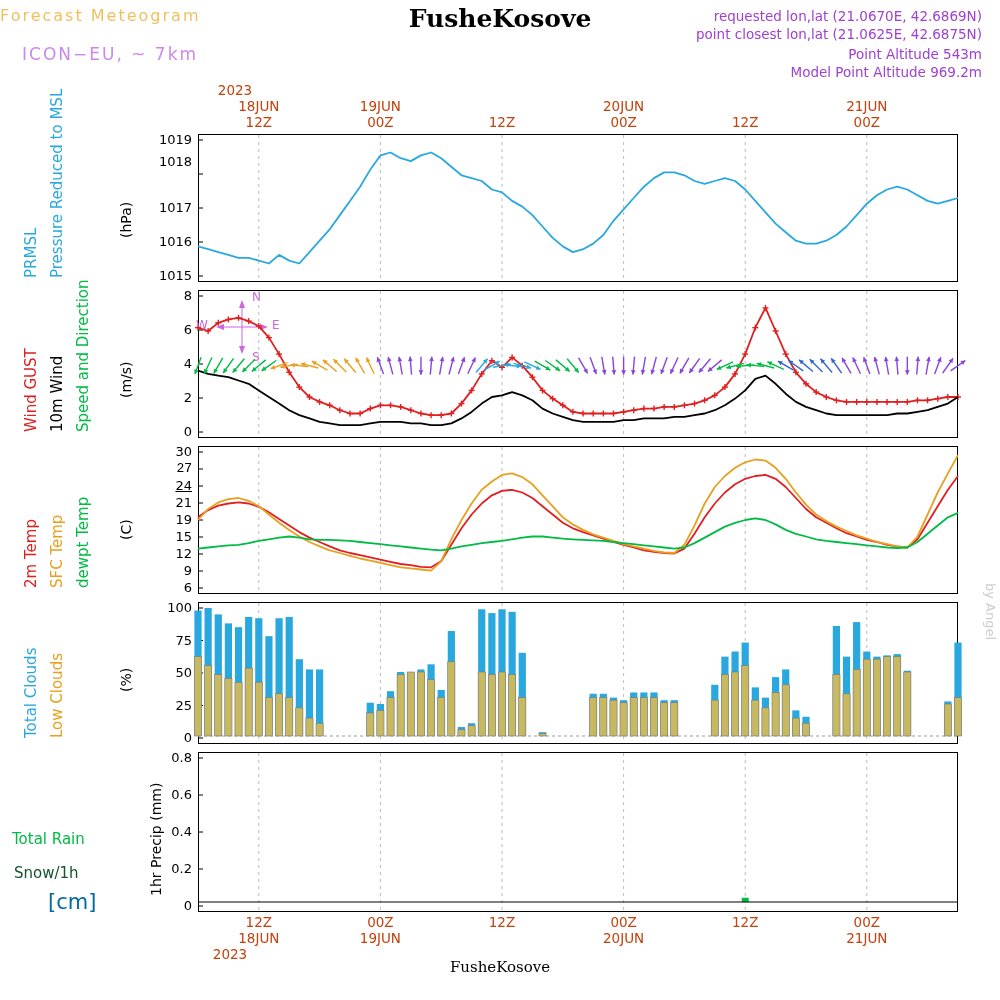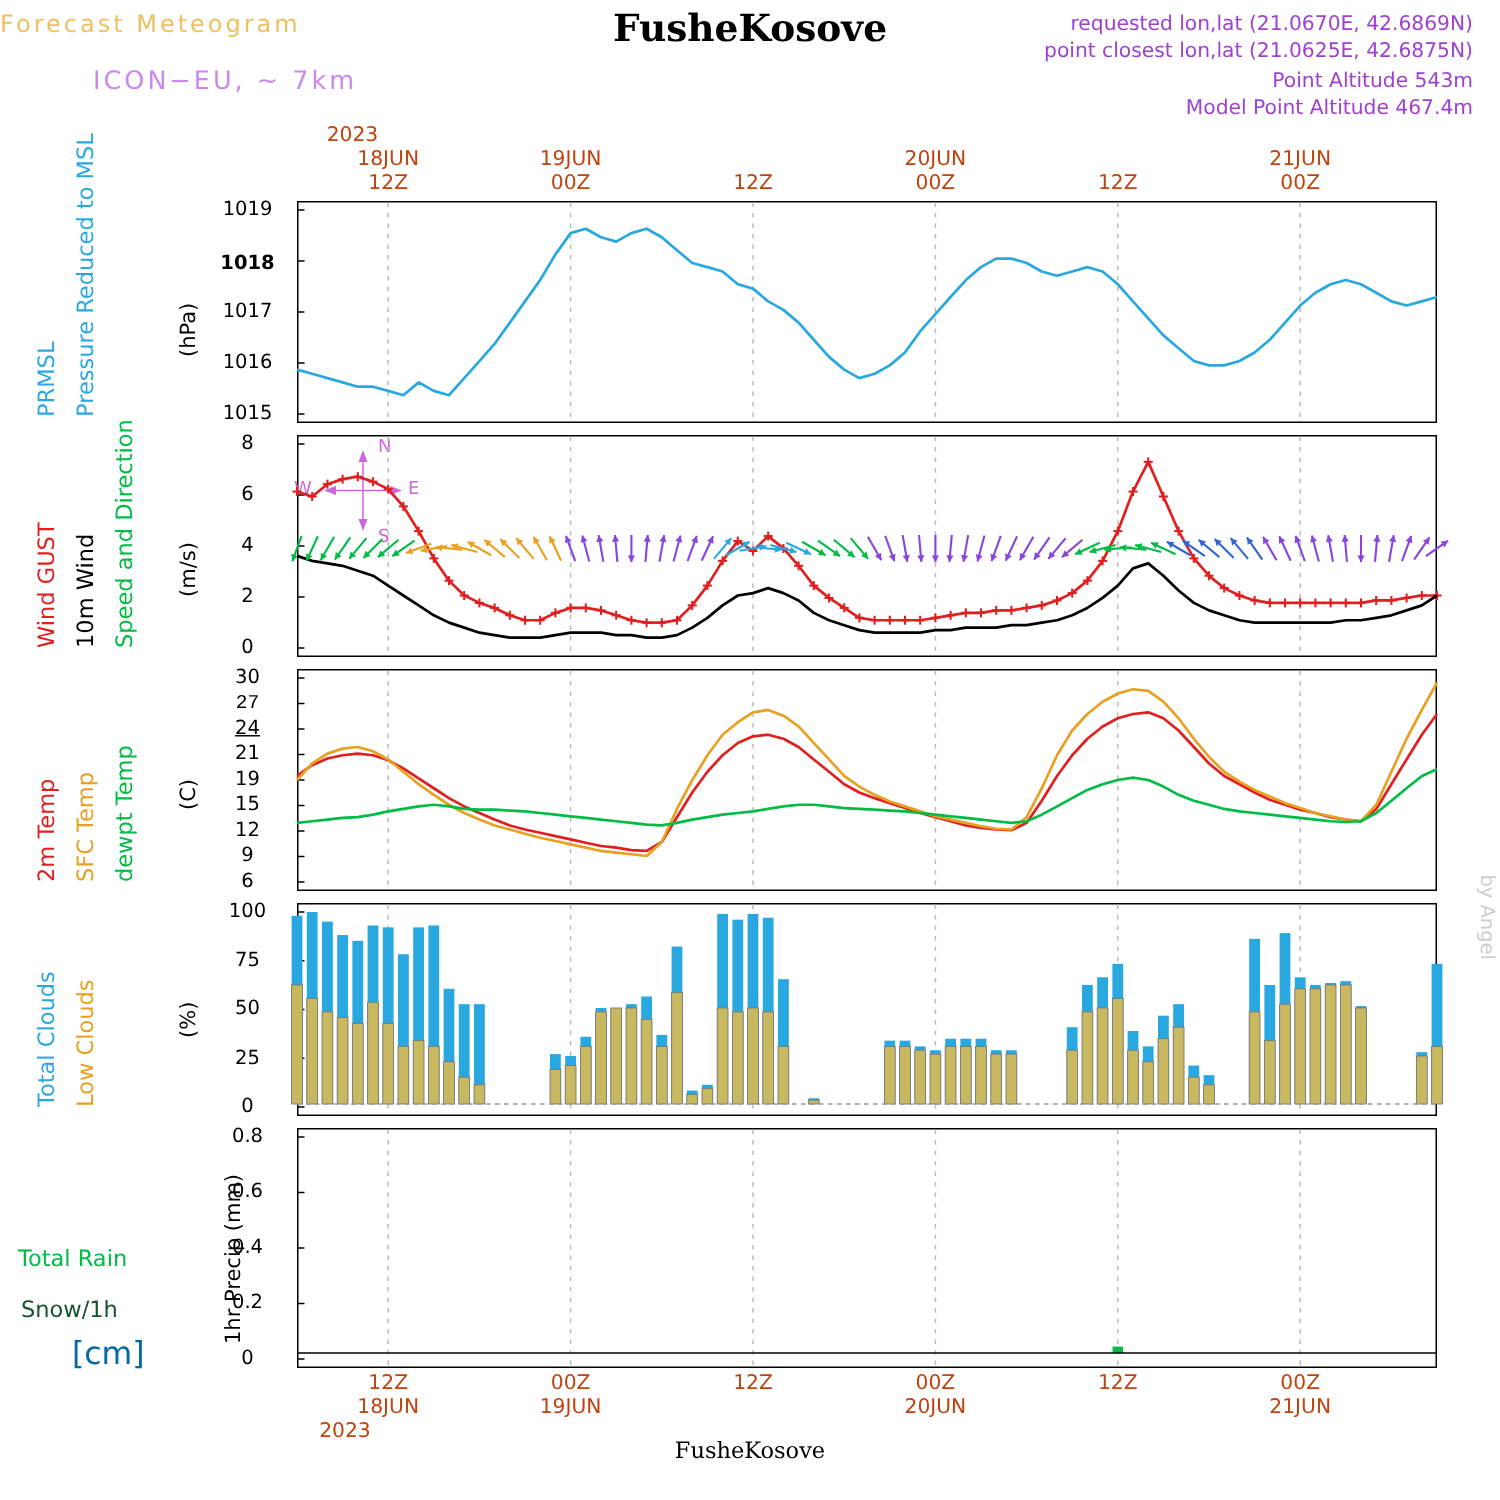--- a/index.html
+++ b/index.html
@@ -1,39 +1,39 @@
 <!DOCTYPE html>
 <html><head>
 <meta charset="utf-8">
 <style>
   html,body{margin:0;padding:0;background:#ffffff;}
   body{width:1000px;height:1000px;position:relative;font-family:"DejaVu Sans",sans-serif;overflow:hidden;}
   .abs{position:absolute;}
   .hdr-title{left:0;top:4px;width:1000px;text-align:center;font-family:"DejaVu Serif",serif;font-weight:bold;font-size:25px;color:#000;}
   .hdr-fm{left:0;top:6px;width:1000px;text-align:left;font-size:16px;color:#f0c060;letter-spacing:2px;}
-  .hdr-model{left:22px;top:44px;font-size:17px;color:#cc88ee;letter-spacing:2px;margin-left:40px;}
+  .hdr-model{left:22px;top:44px;font-size:17px;color:#cc88ee;letter-spacing:2px;}
   .hdr-right{right:18px;font-size:13.5px;color:#a040d0;text-align:right;width:520px;}
   .axis-lbl{font-size:14px;color:#000;font-family:"DejaVu Sans",sans-serif;}
   .rot{transform-origin:0 0;white-space:nowrap;}
   .panel{position:absolute;border:1px solid #000;box-sizing:border-box;background:#fff;}
-  .ylab{position:absolute;font-size:13px;color:#000;text-align:center;white-space:nowrap;}
+  .ylab{position:absolute;font-size:13px;color:#000;text-align:right;white-space:nowrap;}
   .tick-top{position:absolute;font-size:13.5px;color:#c2410c;text-align:center;white-space:nowrap;}
   .byangel{position:absolute;right:2px;top:640px;font-size:13px;color:#cccccc;transform:rotate(90deg);transform-origin:100% 0;}
   svg{display:block;}
 </style>
 </head>
 <body>
 
 <div class="abs hdr-fm">Forecast Meteogram</div>
 <div class="abs hdr-title">FusheKosove</div>
 <div class="abs hdr-model">ICON−EU, ~ 7km</div>
 <div class="abs hdr-right" style="top:8px;">requested lon,lat (21.0670E, 42.6869N)</div>
 <div class="abs hdr-right" style="top:26px;">point closest lon,lat (21.0625E, 42.6875N)</div>
 <div class="abs hdr-right" style="top:46px;">Point Altitude 543m</div>
-<div class="abs hdr-right" style="top:64px;">Model Point Altitude 467.4m</div>
+<div class="abs hdr-right" style="top:64px;">Model Point Altitude 969.2m</div>
 <div class="byangel">by Angel</div>
 
 <div class="abs tick-top" style="left:205px;top:82px;width:60px;">2023</div>
 <div id="top-axis">
     <div class="tick-top" style="left: 218.8px; top: 98px; width: 80px;">18JUN</div>
     <div class="tick-top" style="left: 218.8px; top: 114px; width: 80px;">12Z</div>
     <div class="tick-top" style="left: 340.4px; top: 98px; width: 80px;">19JUN</div>
     <div class="tick-top" style="left: 340.4px; top: 114px; width: 80px;">00Z</div>
     <div class="tick-top" style="left: 462px; top: 98px; width: 80px;"></div>
     <div class="tick-top" style="left: 462px; top: 114px; width: 80px;">12Z</div>
@@ -46,21 +46,21 @@
   </div>
 
 <div class="panel" id="p-pressure" style="left:198px;top:134px;width:760px;height:148px;"></div>
 <div class="panel" id="p-wind" style="left:198px;top:290px;width:760px;height:148px;"></div>
 <div class="panel" id="p-temp" style="left:198px;top:446px;width:760px;height:148px;"></div>
 <div class="panel" id="p-clouds" style="left:198px;top:602px;width:760px;height:142px;"></div>
 <div class="panel" id="p-precip" style="left:198px;top:752px;width:760px;height:160px;"></div>
 
 <div id="yt-pressure">
     <div class="ylab" style="left: 138px; width: 54px; top: 132px;">1019</div>
-    <div class="ylab" style="left: 138px; width: 54px; top: 168px; font-weight: bold;">1018</div>
+    <div class="ylab" style="left: 138px; width: 54px; top: 154px;">1018</div>
     <div class="ylab" style="left: 138px; width: 54px; top: 200px;">1017</div>
     <div class="ylab" style="left: 138px; width: 54px; top: 234px;">1016</div>
     <div class="ylab" style="left: 138px; width: 54px; top: 268px;">1015</div>
   </div>
 <div id="yt-wind">
     <div class="ylab" style="left: 138px; width: 54px; top: 288px;">8</div>
     <div class="ylab" style="left: 138px; width: 54px; top: 322px;">6</div>
     <div class="ylab" style="left: 138px; width: 54px; top: 356px;">4</div>
     <div class="ylab" style="left: 138px; width: 54px; top: 390px;">2</div>
     <div class="ylab" style="left: 138px; width: 54px; top: 424px;">0</div>

